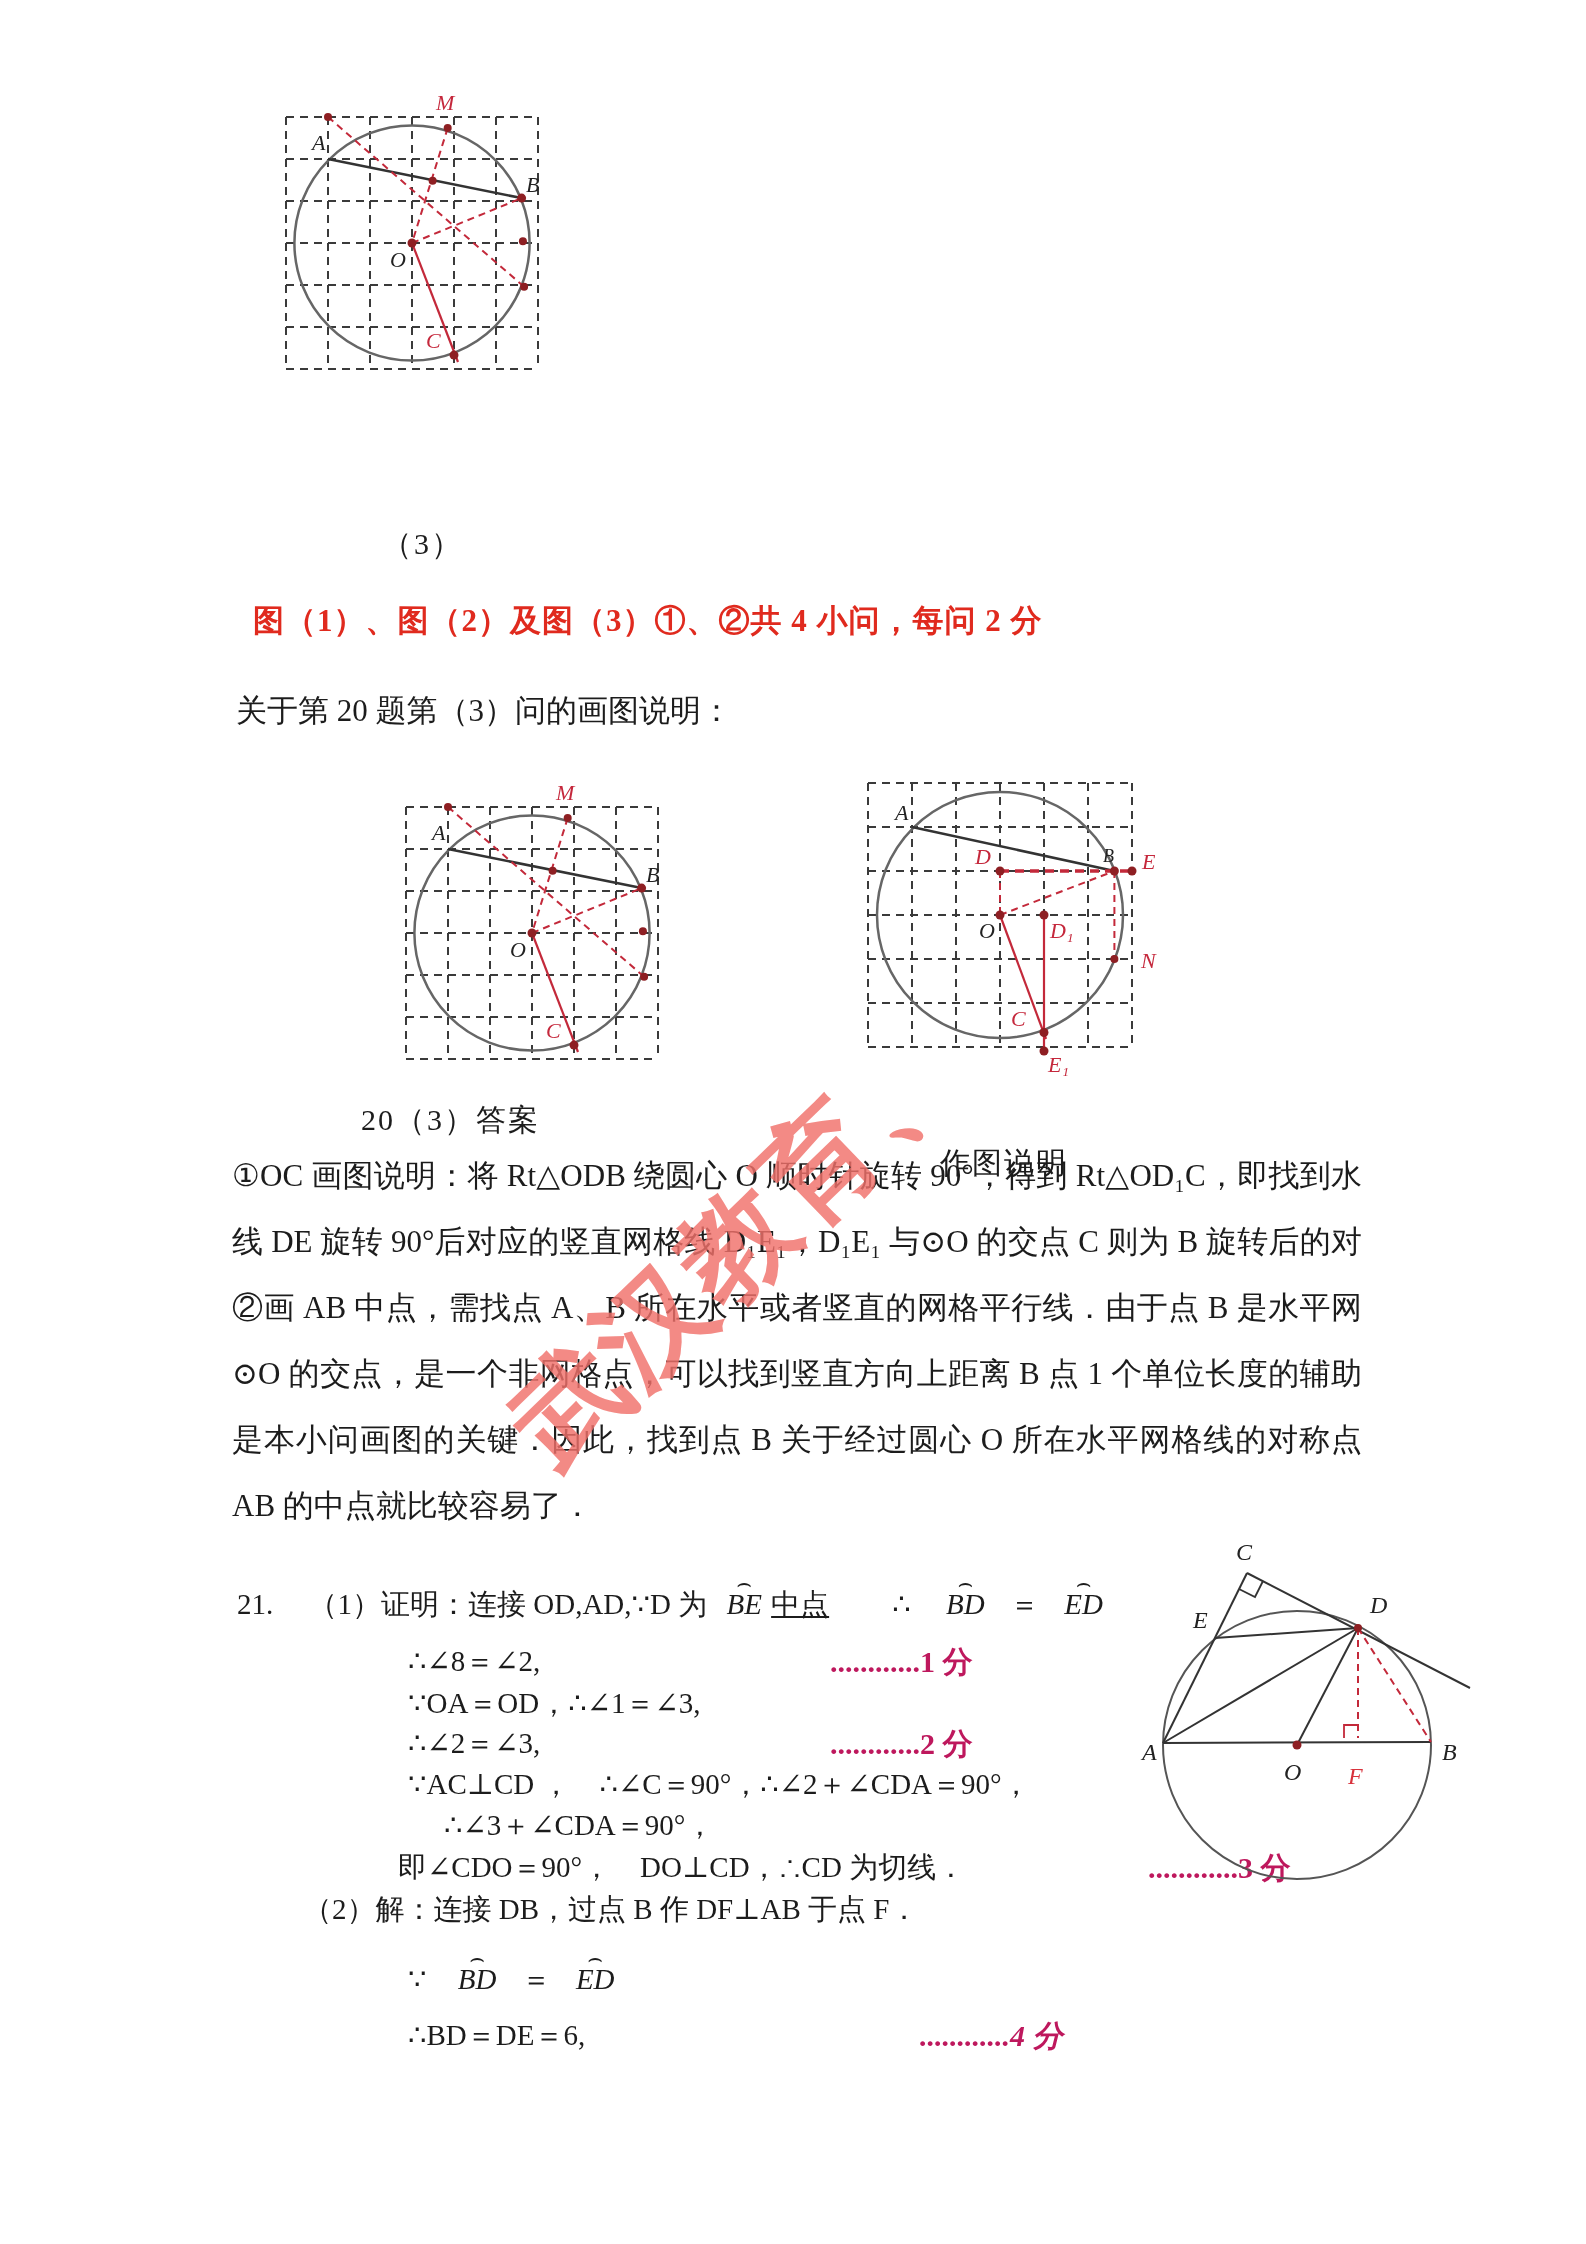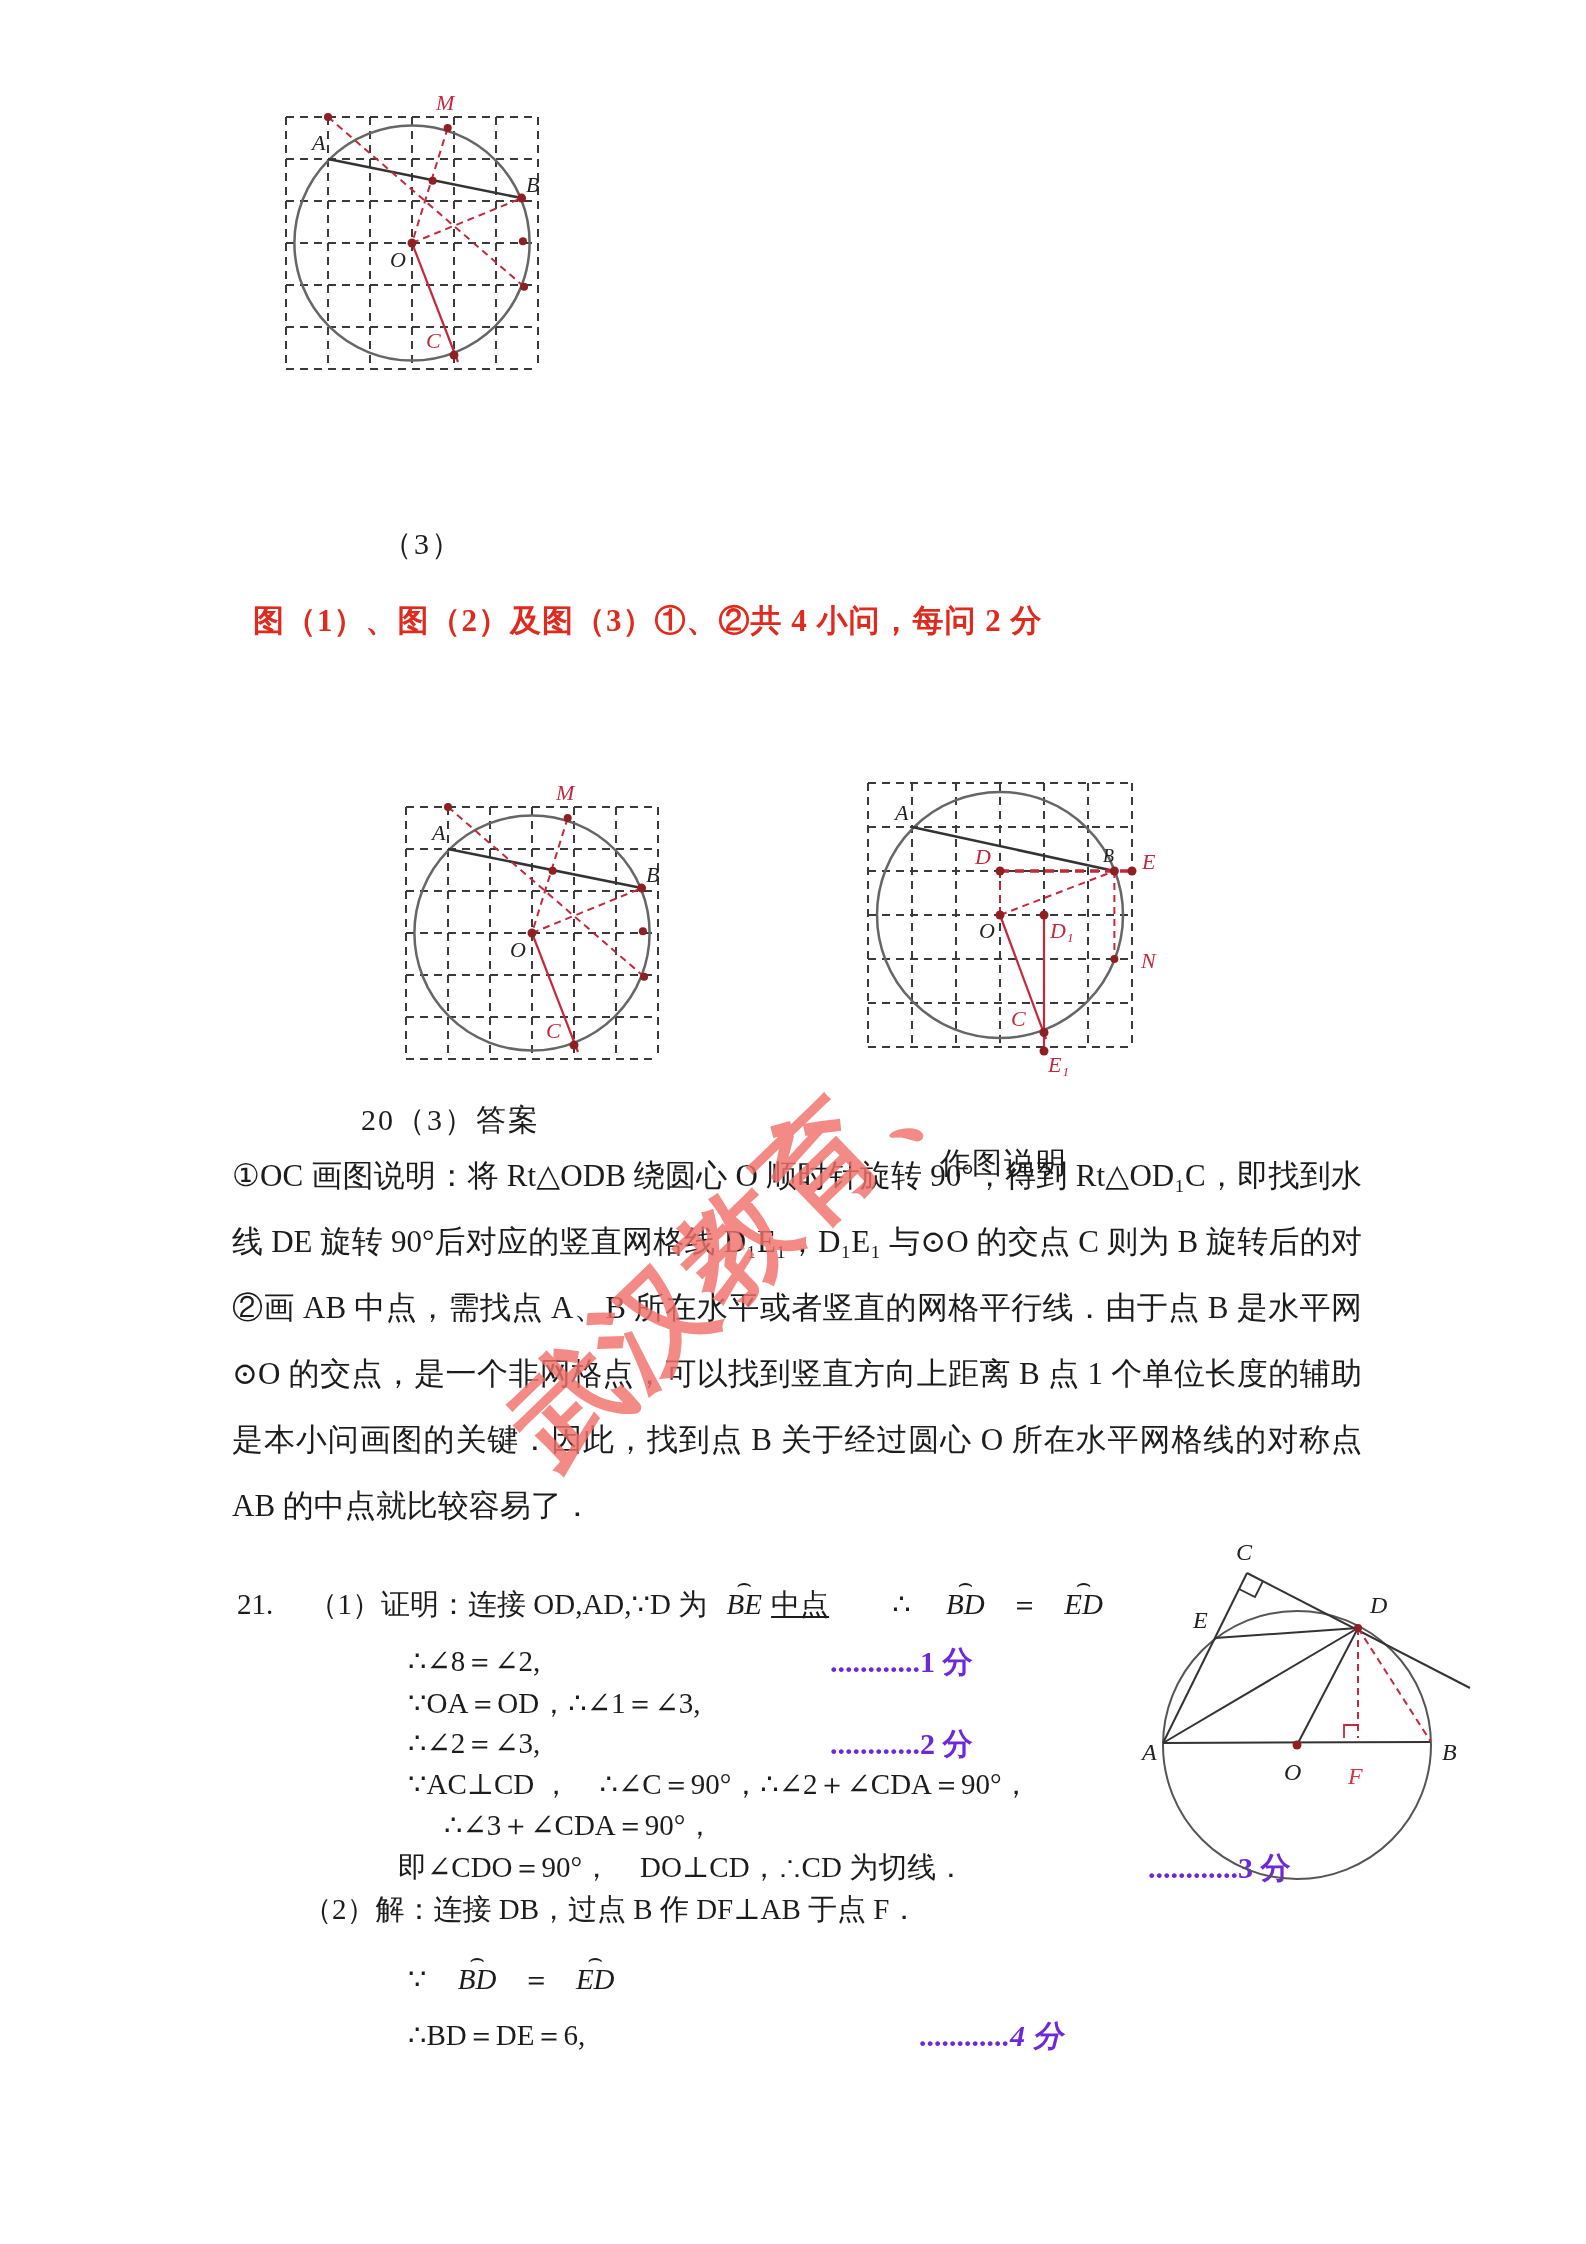--- a/index.html
+++ b/index.html
@@ -1,20 +1,20 @@
 <!DOCTYPE html>
 <html><head>
 <meta charset="utf-8">
 <style>
   html,body{margin:0;padding:0;background:#888;}
   #page{position:relative;width:1586px;height:2244px;background:#ffffff;overflow:hidden;
         font-family:"Liberation Serif","DejaVu Serif",serif;color:#1c1c1c;}
   .abs{position:absolute;}
   .cn{font-family:"Liberation Serif","DejaVu Serif",serif;}
-  .score{position:absolute;color:#6d28d9;font-weight:bold;font-size:30px;white-space:nowrap;}
+  .score{position:absolute;color:#be185d;font-weight:bold;font-size:30px;white-space:nowrap;}
   .fig-caption{font-size:30px;letter-spacing:2px;}
   .note{font-size:31px;font-weight:bold;color:#e02a1e;letter-spacing:1px;white-space:nowrap;}
   .heading{font-size:31px;white-space:nowrap;}
   .para{width:1130px;font-size:31px;line-height:66px;}
   .pline{white-space:nowrap;height:66px;}
   .pline.j{text-align:justify;text-align-last:justify;white-space:normal;overflow:hidden;}
   .qrow{position:absolute;font-size:29px;white-space:nowrap;}
   .arc{position:relative;display:inline-block;font-style:italic;padding:0 2px;}
   .arc .cap{position:absolute;left:50%;top:-19px;transform:translateX(-50%);
             font-style:normal;font-family:"DejaVu Sans",sans-serif;font-size:24px;color:#1c1c1c;}
@@ -63,20 +63,21 @@
     <text class="lbl" x="44" y="88">A</text>
     <text class="lbl" x="258" y="130">B</text>
     <text class="lbl" x="122" y="205">O</text>
     <text class="lblr" x="158" y="286">C</text>
   </svg>
 
   <div class="abs cn fig-caption" style="left:382px;top:524px;">（3）</div>
 
   <div class="abs note" style="left:253px;top:600px;">图（1）、图（2）及图（3）①、②共 4 小问，每问 2 分</div>
 
+  <div class="abs heading" style="left:236px;top:690px;">关于第 20 题第（3）问的画图说明：</div>
 
   <svg class="abs" style="left:388px;top:752px;" width="300" height="345" viewBox="0 0 300 345">
     <path class="grid" d="M18 55V307M60 55V307M102 55V307M144 55V307M186 55V307M228 55V307M270 55V307M18 55H270M18 97H270M18 139H270M18 181H270M18 223H270M18 265H270M18 307H270"></path>
     <circle class="circ" cx="144" cy="181" r="117.6"></circle>
     <line class="chord" x1="60" y1="97" x2="253.6" y2="136.1"></line>
     <line class="rdash" x1="60" y1="55" x2="256.1" y2="224.7"></line>
     <line class="rdash" x1="179.7" y1="65.9" x2="144" y2="181"></line>
     <line class="rdash" x1="144" y1="181" x2="253.6" y2="136.1"></line>
     <line class="rsolid" x1="144" y1="181" x2="190" y2="300"></line>
     <g>

